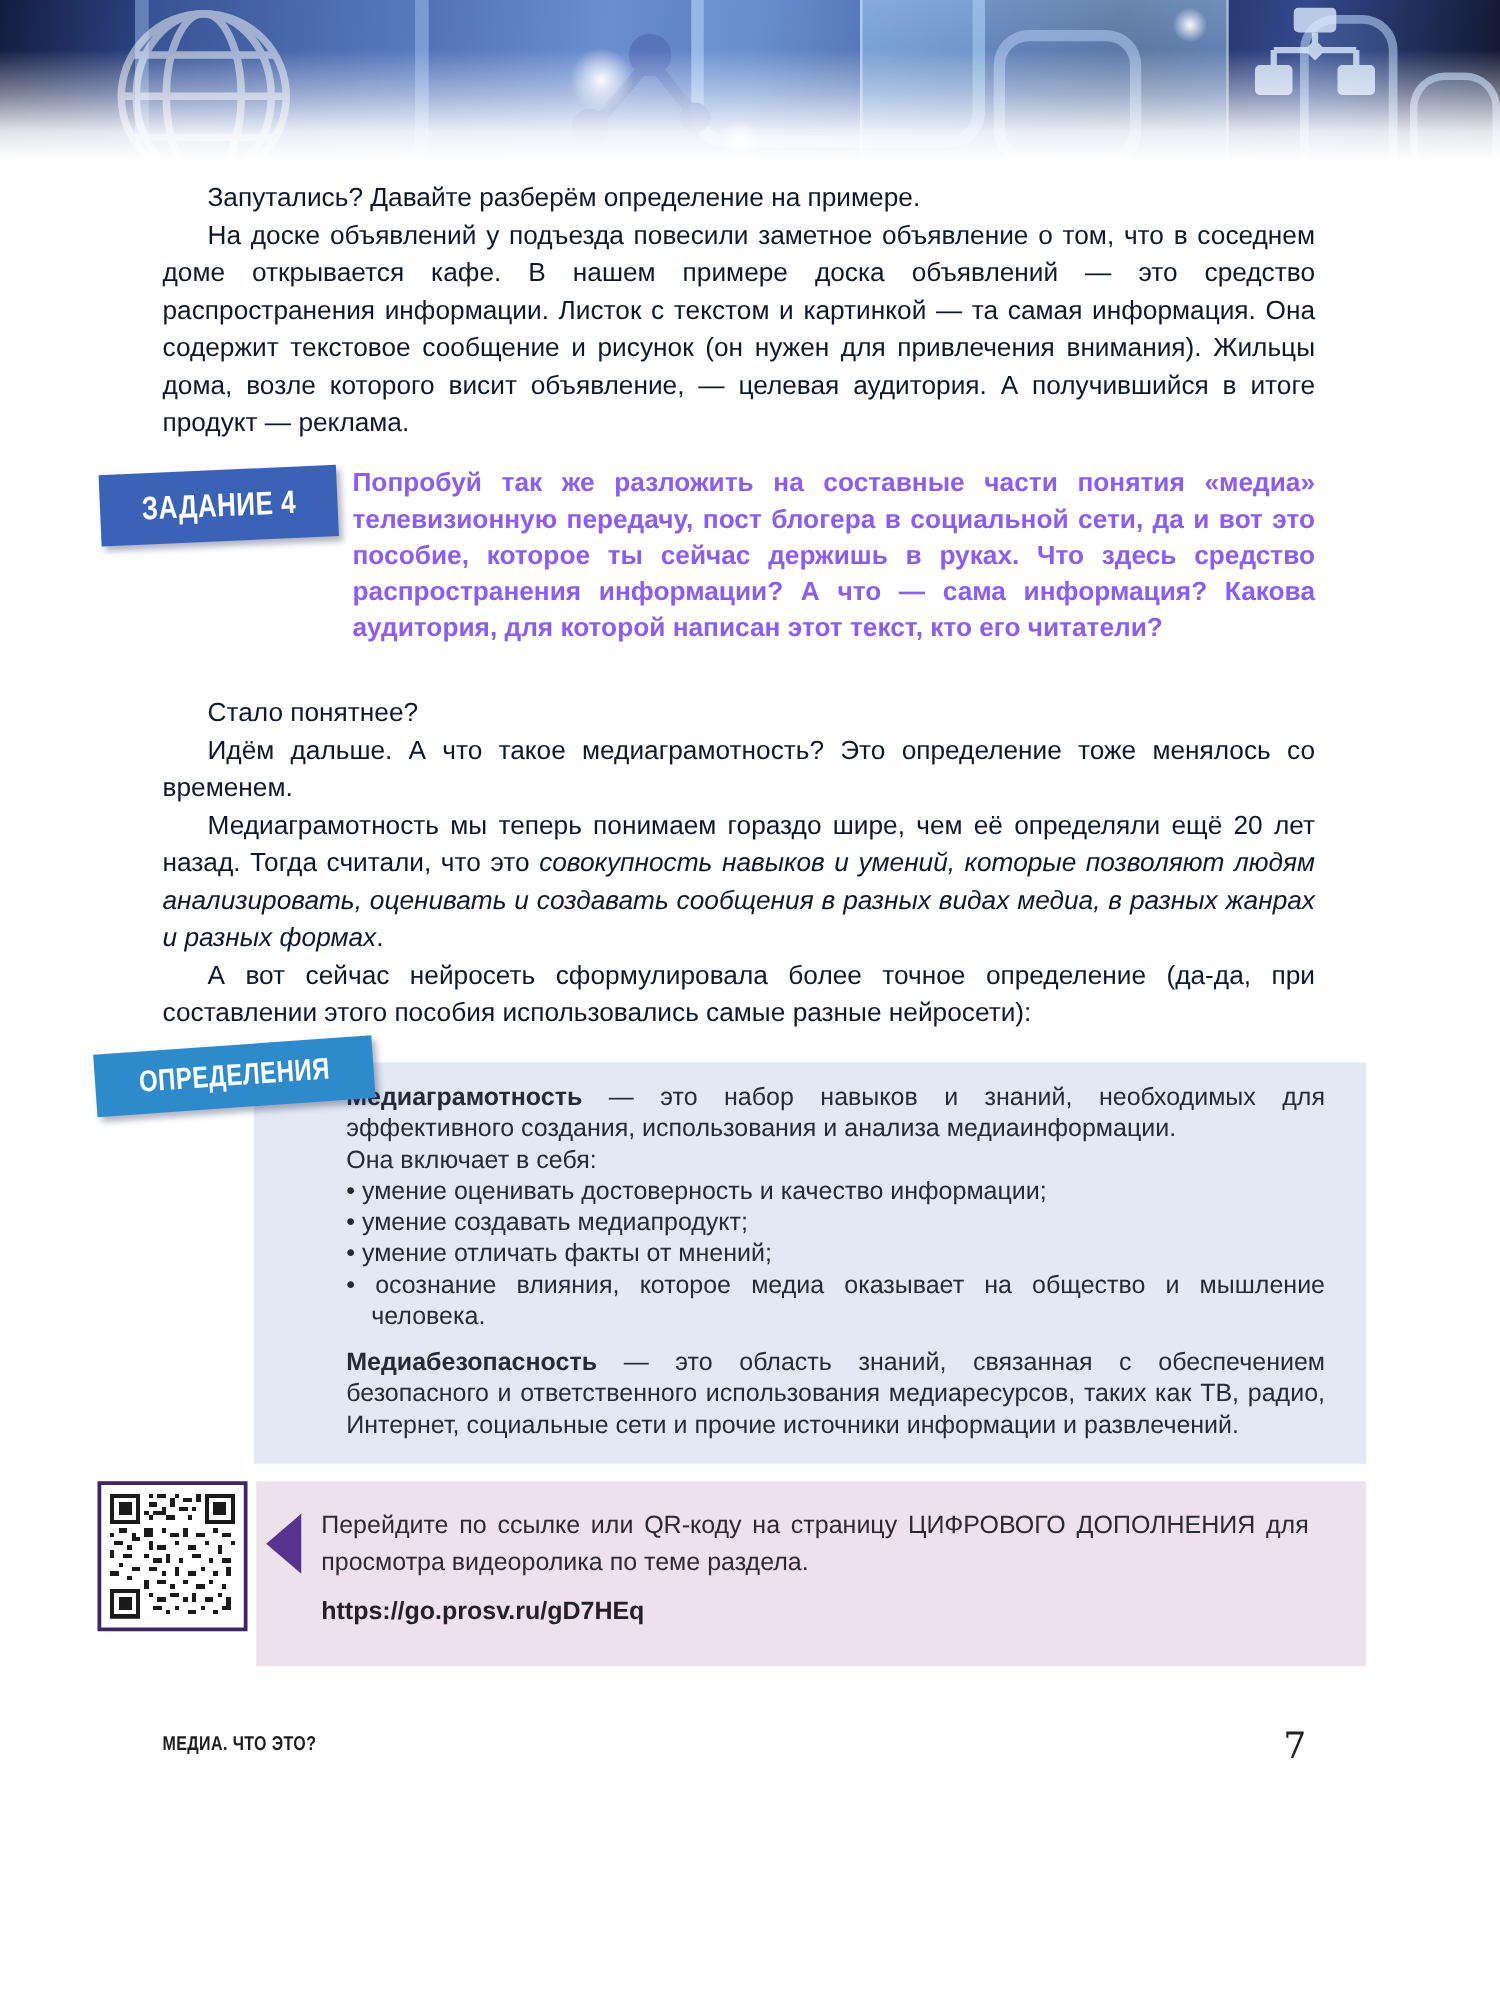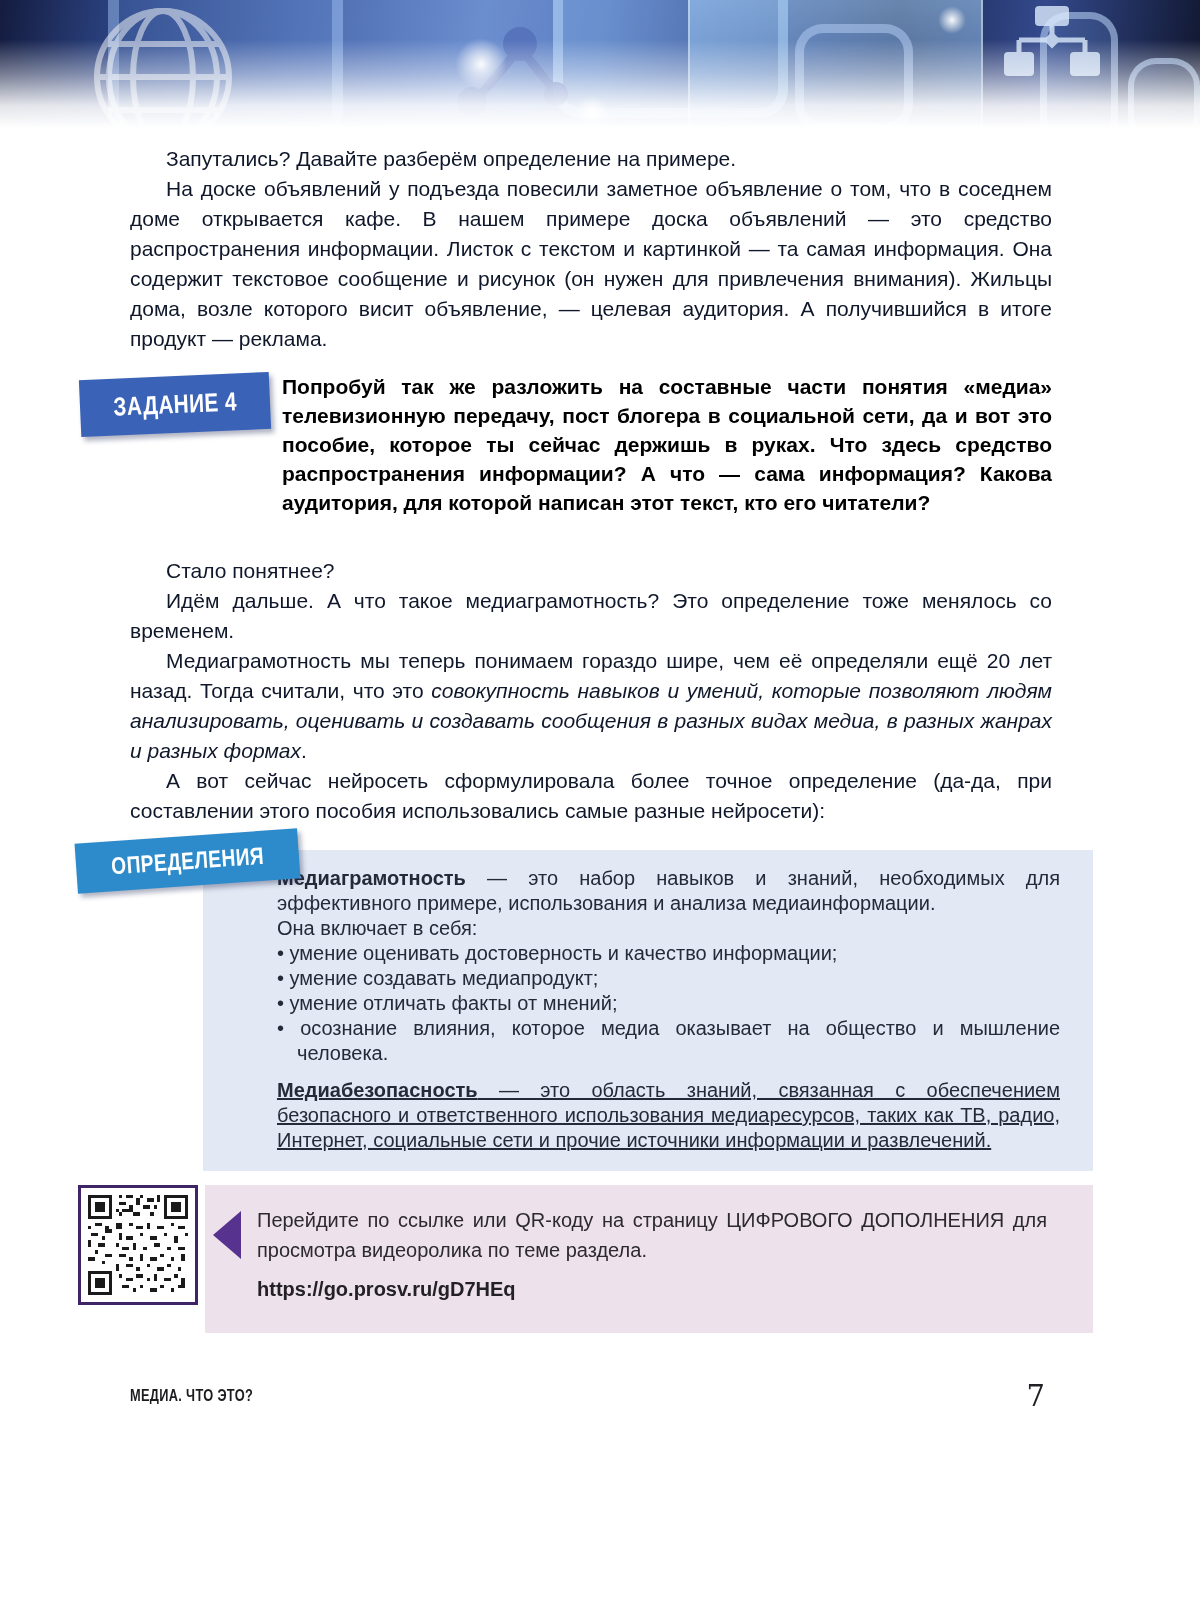--- a/index.html
+++ b/index.html
@@ -52,37 +52,37 @@
   .badge{
     position:absolute; display:inline-block; color:#fff; text-align:center;
     box-shadow:3px 4px 5px rgba(25,35,80,.35); z-index:2;
   }
   .badge-inner{ display:inline-block; transform:scaleX(.8); transform-origin:center;
     font-weight:800; white-space:nowrap; letter-spacing:.5px; }
   .badge-task{ left:80px; top:4px; background:#3a63b8; padding:13px 18px;
     font-size:26px; transform:rotate(-2.5deg); }
   .task-text{
     margin:0 148px 0 282px; font-size:21px; line-height:29px; font-weight:700;
-    text-align:justify; color:#000000;
+    text-align:justify; color:#8b5cf6;
   }
 
   
   .defs-row{ position:relative; margin-top:24px; }
   .badge-defs{ left:76px; top:-14px; background:#2e8bcb; padding:11px 16px;
     font-size:24px; transform:rotate(-4deg); }
   .defs-box{
     margin:0 107px 0 203px; background:#e2e9f4;
     padding:16px 33px 18px 74px; font-size:20px; line-height:25px; color:#252a38;
   }
   .defs-box p{ text-align:justify; }
   .def-term{ font-weight:700; }
   .defs-list{ list-style:none; }
   .defs-list li{ padding-left:20px; text-indent:-20px; text-align:justify; }
   .defs-list li::before{ content:"•\00a0"; }
-  .def-second{ margin-top:12px;text-decoration:underline; }
+  .def-second{ margin-top:12px; }
 
   
   .qr-row{ margin:14px 107px 0 78px; display:flex; height:148px; }
   .qr-box{
     flex:none; width:120px; height:120px; background:#fff;
     border:3px solid #3f2566; padding:7px; align-self:flex-start;
   }
   .qr-box svg{ width:100%; height:100%; display:block; }
   .qr-panel{ flex:1; margin-left:7px; background:#ede2ec; position:relative;
     padding:20px 46px 0 52px; }
@@ -161,21 +161,21 @@
 <p class="para" style="text-align:left;margin-top:8px">Стало понятнее?</p>
 <p class="para">Идём дальше. А что такое медиаграмотность? Это определение тоже менялось со временем.</p>
 <p class="para"><span>Медиаграмотность мы теперь понимаем гораздо шире, чем её определяли ещё 20 лет назад. Тогда считали, что это </span><span class="em-i">совокупность навыков и умений, которые позволяют людям анализировать, оцени­вать и создавать сообщения в разных видах медиа, в разных жанрах и разных формах</span><span>.</span></p>
 <p class="para">А вот сейчас нейросеть сформулировала более точное опреде­ление (да-да, при составлении этого пособия использовались самые разные нейросети):</p>
 
 <div class="defs-row">
   <div class="badge badge-defs">
     <span class="badge-inner">ОПРЕДЕЛЕНИЯ</span>
   </div>
   <div class="defs-box">
-    <p><span class="def-term">Медиаграмотность</span><span> — это набор навыков и знаний, необходимых для эффективного примере, использования и анализа медиа­информации.</span></p>
+    <p><span class="def-term">Медиаграмотность</span><span> — это набор навыков и знаний, необходимых для эффективного создания, использования и анализа медиа­информации.</span></p>
     <p style="text-align:left">Она включает в себя:</p>
     <ul class="defs-list">
       <li>умение оценивать достоверность и качество информации;</li>
       <li>умение создавать медиапродукт;</li>
       <li>умение отличать факты от мнений;</li>
       <li>осознание влияния, которое медиа оказывает на общество и мыш­ление человека.</li>
     </ul>
     <p class="def-second"><span class="def-term">Медиабезопасность</span><span> — это область знаний, связанная с обеспече­нием безопасного и ответственного использования медиаресурсов, таких как ТВ, радио, Интернет, социальные сети и прочие источни­ки информации и развлечений.</span></p>
   </div>
 </div>

